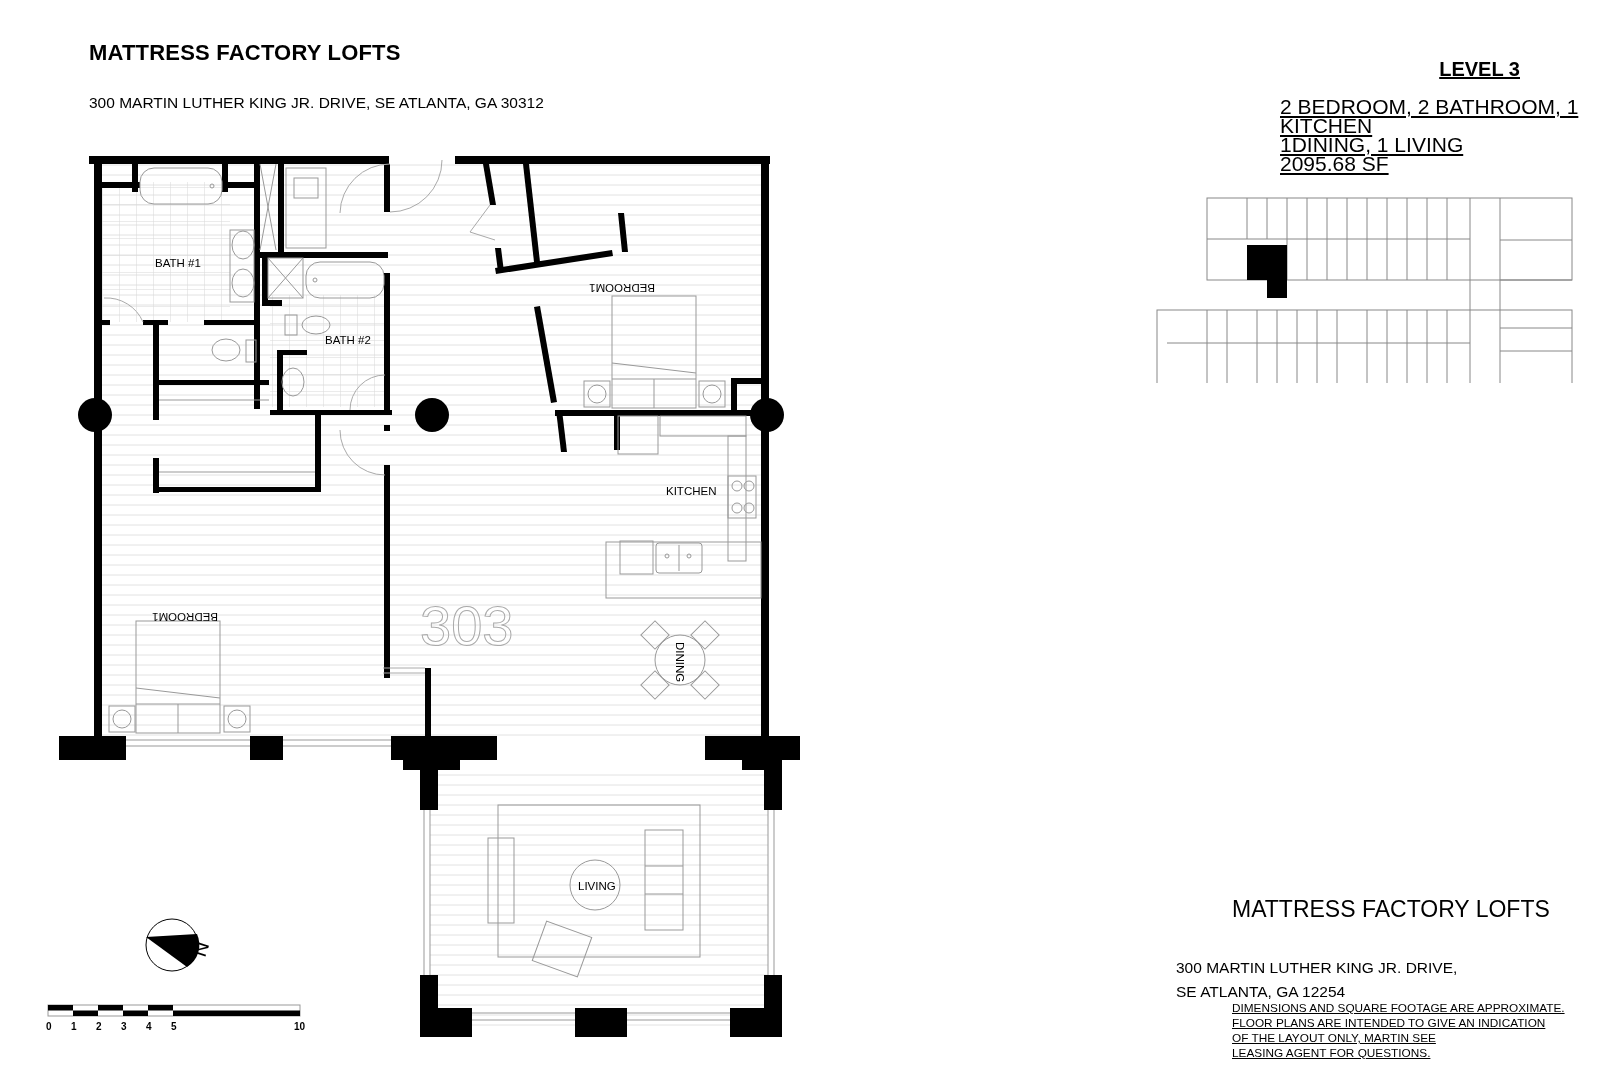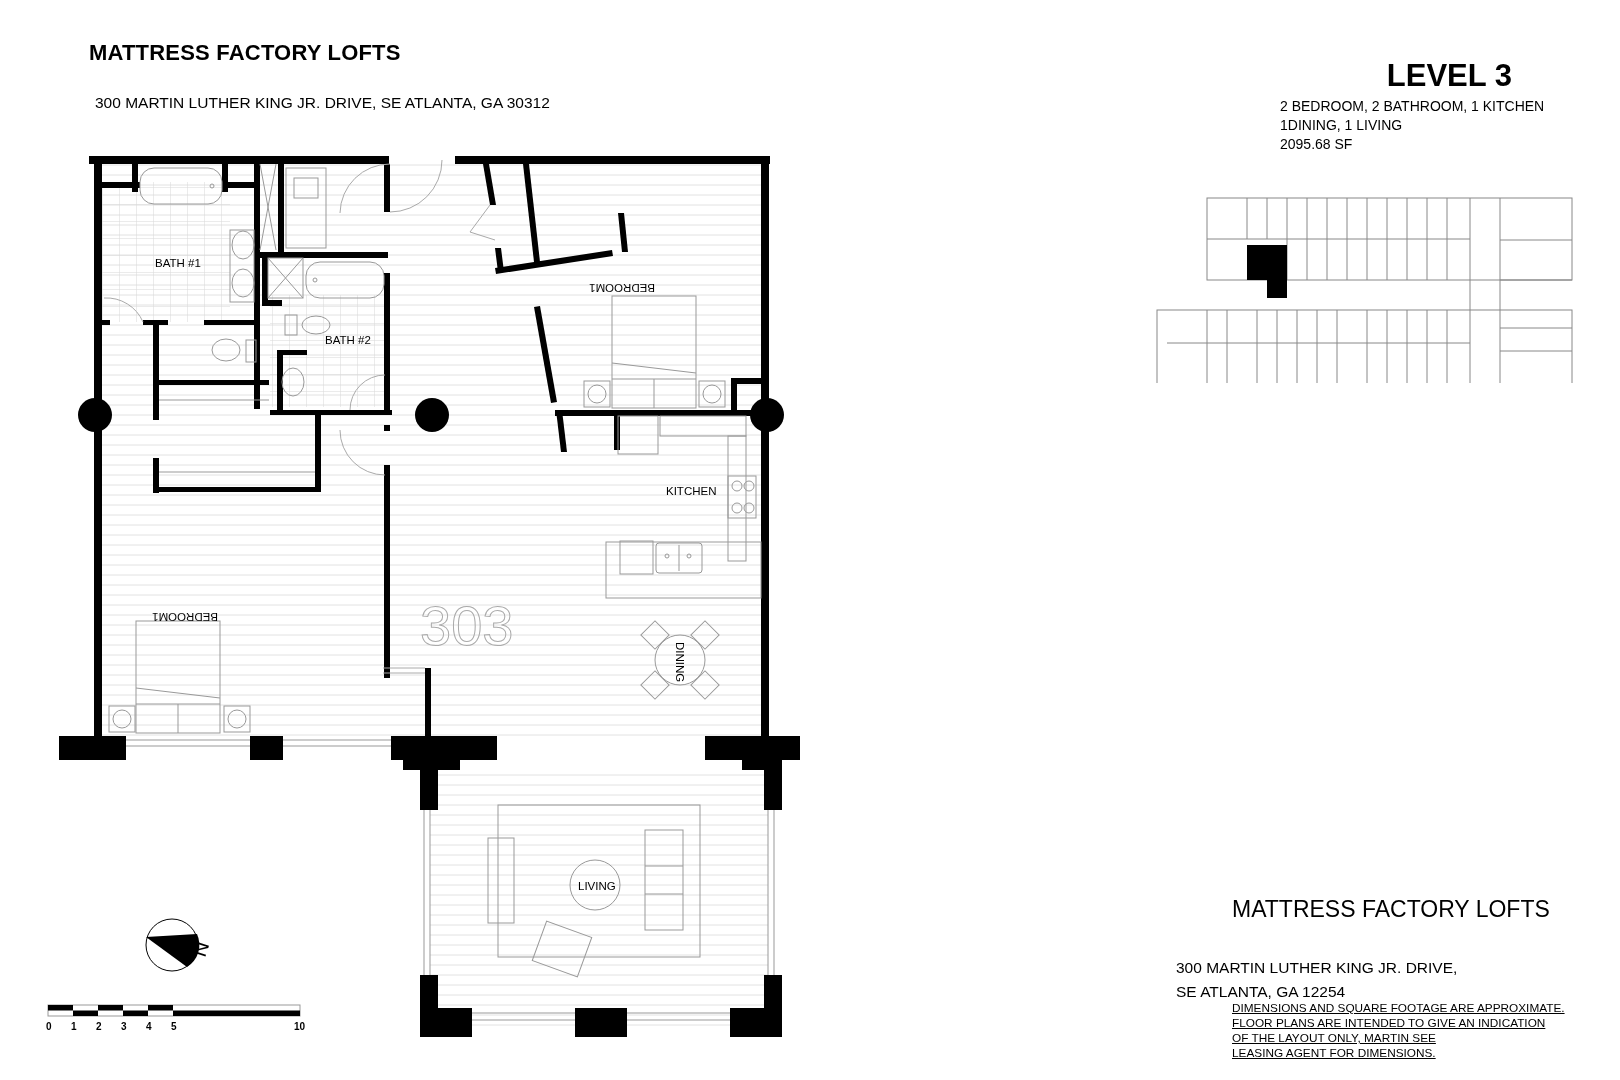--- a/index.html
+++ b/index.html
@@ -1,21 +1,21 @@
 <!DOCTYPE html>
 <html><head>
 <meta charset="utf-8">
 <style>
   html, body { margin: 0; padding: 0; background: #ffffff; }
   body { width: 1620px; height: 1080px; position: relative; overflow: hidden; font-family: "Liberation Sans", sans-serif; color: #000; }
   .abs { position: absolute; }
   .title-main { left: 89px; top: 40px; font-size: 22px; font-weight: bold; letter-spacing: 0.2px; }
-  .addr-main { left: 89px; top: 94px; font-size: 15.5px; margin-left: 6px; }
-  .level { right: 108px; top: 58px; font-size: 31px; font-weight: bold; }
-  .unit-info { left: 1280px; top: 97px; font-size: 14px; line-height: 19px; }
+  .addr-main { left: 89px; top: 94px; font-size: 15.5px; }
+  .level { right: 100px; top: 58px; font-size: 20px; font-weight: bold; text-decoration: underline; }
+  .unit-info { left: 1280px; top: 97px; font-size: 21px; line-height: 19px; text-decoration: underline; }
   .footer-title { left: 1232px; top: 896px; font-size: 23px; }
   .footer-addr { left: 1176px; top: 956px; font-size: 15.5px; line-height: 24px; }
   .footer-note { left: 1232px; top: 1001px; font-size: 11.8px; line-height: 15px; text-decoration: underline; }
   svg text { font-family: "Liberation Sans", sans-serif; }
   .keyplan { left: 1155px; top: 183px; }
   .plan { left: 0; top: 0; }
 </style>
 </head>
 <body>
 
@@ -289,14 +289,14 @@
 
 <div class="abs footer-title">MATTRESS FACTORY LOFTS</div>
 <div class="abs footer-addr">
   <div>300 MARTIN LUTHER KING JR. DRIVE,</div>
   <div>SE ATLANTA, GA 12254</div>
 </div>
 <div class="abs footer-note">
   <div>DIMENSIONS AND SQUARE FOOTAGE ARE APPROXIMATE.</div>
   <div>FLOOR PLANS ARE INTENDED TO GIVE AN INDICATION</div>
   <div>OF THE LAYOUT ONLY, MARTIN SEE</div>
-  <div>LEASING AGENT FOR DIMENSIONS.</div>
+  <div>LEASING AGENT FOR QUESTIONS.</div>
 </div>
 
 </body></html>

